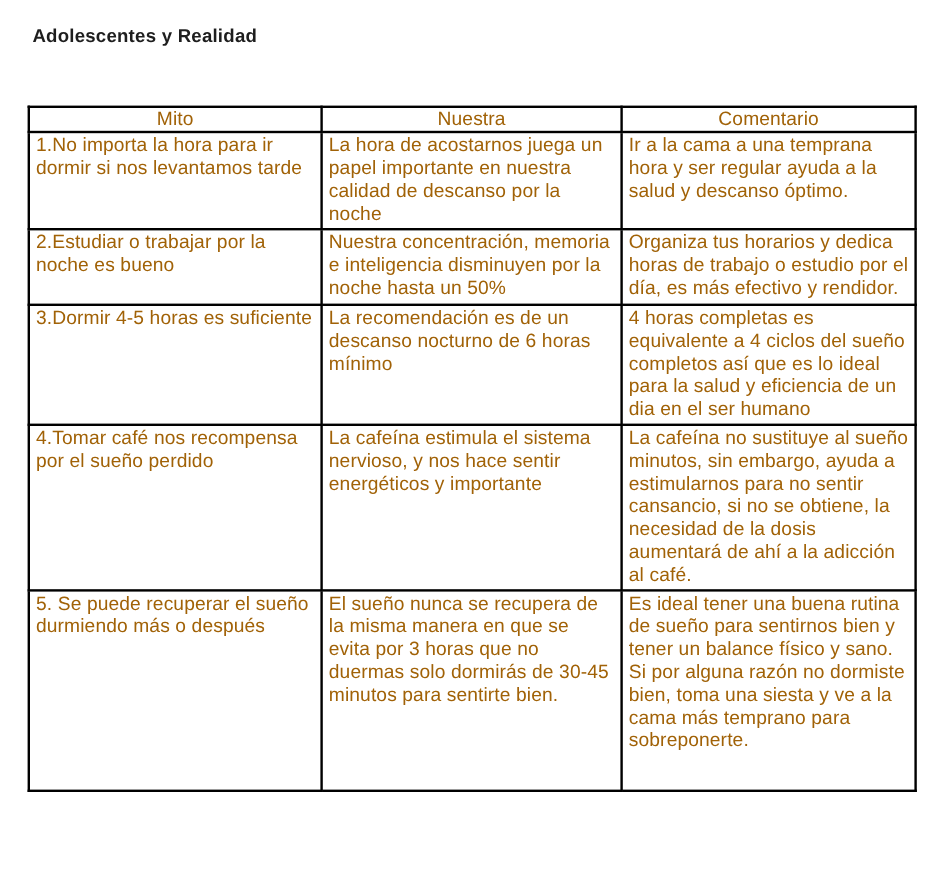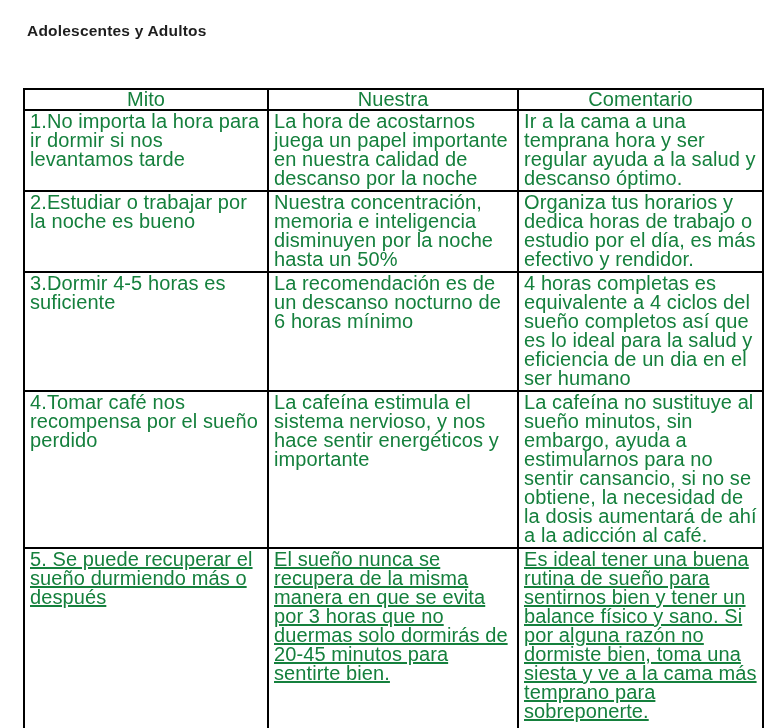--- a/index.html
+++ b/index.html
@@ -32,47 +32,47 @@
     width: 739px;
     border-collapse: collapse;
     table-layout: fixed;
     background: #ffffff;
   }
   table.myths col.c1 { width: 244px; }
   table.myths col.c2 { width: 250px; }
   table.myths col.c3 { width: 245px; }
   table.myths th, table.myths td {
     border: 2px solid #000000;
-    color: #15803d;
-    font-size: 20px;
+    color: #a16207;
+    font-size: 16px;
     line-height: 19px;
     font-weight: normal;
     vertical-align: top;
     text-align: left;
     padding: 1px 5px 2px 5px;
     letter-spacing: 0.1px;
     overflow: hidden;
   }
   table.myths th {
     text-align: center;
     height: 20px;
     padding: 0 4px;
   }
   tbody tr:nth-child(1) td { height: 71px; }
   tbody tr:nth-child(2) td { height: 63px; }
-  tbody tr:nth-child(3) td { height: 112px; }
+  tbody tr:nth-child(3) td { height: 100px; }
   tbody tr:nth-child(4) td { height: 121px; }
-  tbody tr:nth-child(5) td { height: 192px; text-decoration: underline; }
+  tbody tr:nth-child(5) td { height: 167px; }
 </style>
 </head>
 <body>
 
 <div class="page">
 
-  <div class="doc-title">Adolescentes y Adultos</div>
+  <div class="doc-title">Adolescentes y Realidad</div>
 
   <table class="myths">
     <colgroup>
       <col class="c1">
         <col class="c2">
         <col class="c3">
     </colgroup>
     <thead>
       <tr>
         <th>Mito</th>
@@ -96,19 +96,19 @@
         <td>La recomendación es de un descanso nocturno de 6 horas mínimo</td>
         <td>4 horas completas es equivalente a 4 ciclos del sueño completos así que es lo ideal para la salud y eficiencia de un dia en el ser humano</td>
       </tr>
       <tr>
         <td>4.Tomar café nos recompensa por el sueño perdido</td>
         <td>La cafeína estimula el sistema nervioso, y nos hace sentir energéticos y importante</td>
         <td>La cafeína no sustituye al sueño minutos, sin embargo, ayuda a estimularnos para no sentir cansancio, si no se obtiene, la necesidad de la dosis aumentará de ahí a la adicción al café.</td>
       </tr>
       <tr>
         <td>5. Se puede recuperar el sueño durmiendo más o después</td>
-        <td>El sueño nunca se recupera de la misma manera en que se evita por 3 horas que no duermas solo dormirás de 20-45 minutos para sentirte bien.</td>
+        <td>El sueño nunca se recupera de la misma manera en que se evita por 3 horas que no duermas solo dormirás de 30-45 minutos para sentirte bien.</td>
         <td>Es ideal tener una buena rutina de sueño para sentirnos bien y tener un balance físico y sano. Si por alguna razón no dormiste bien, toma una siesta y ve a la cama más temprano para sobreponerte.</td>
       </tr>
     </tbody>
   </table>
 
 </div>
 
 </body></html>

